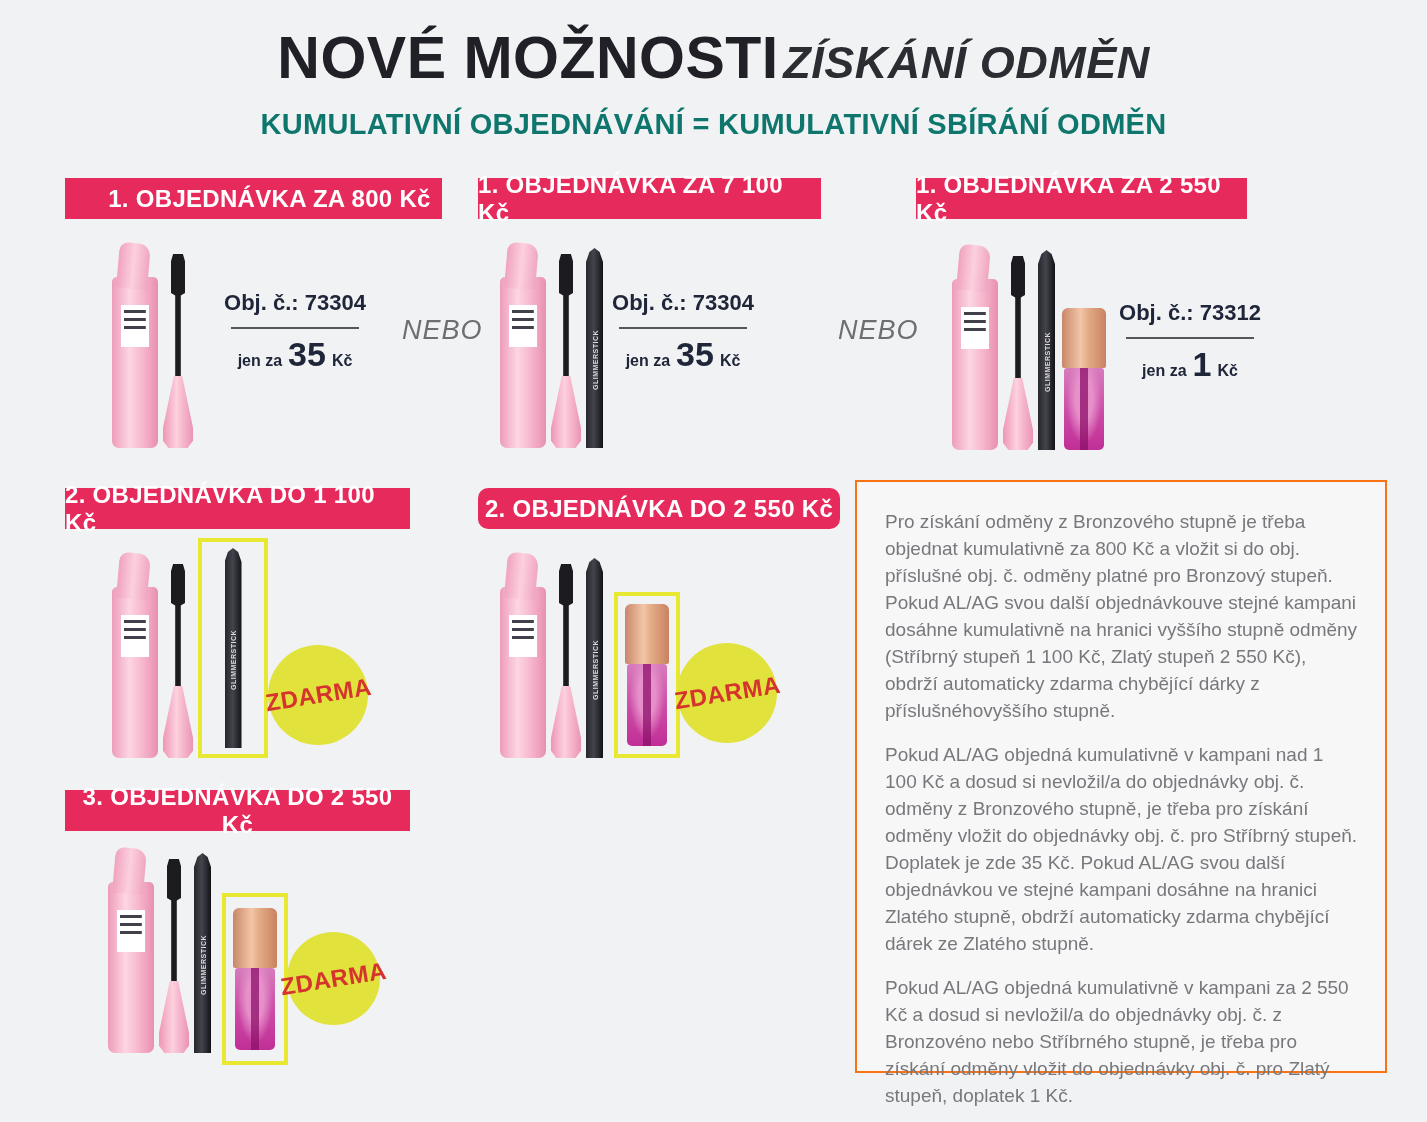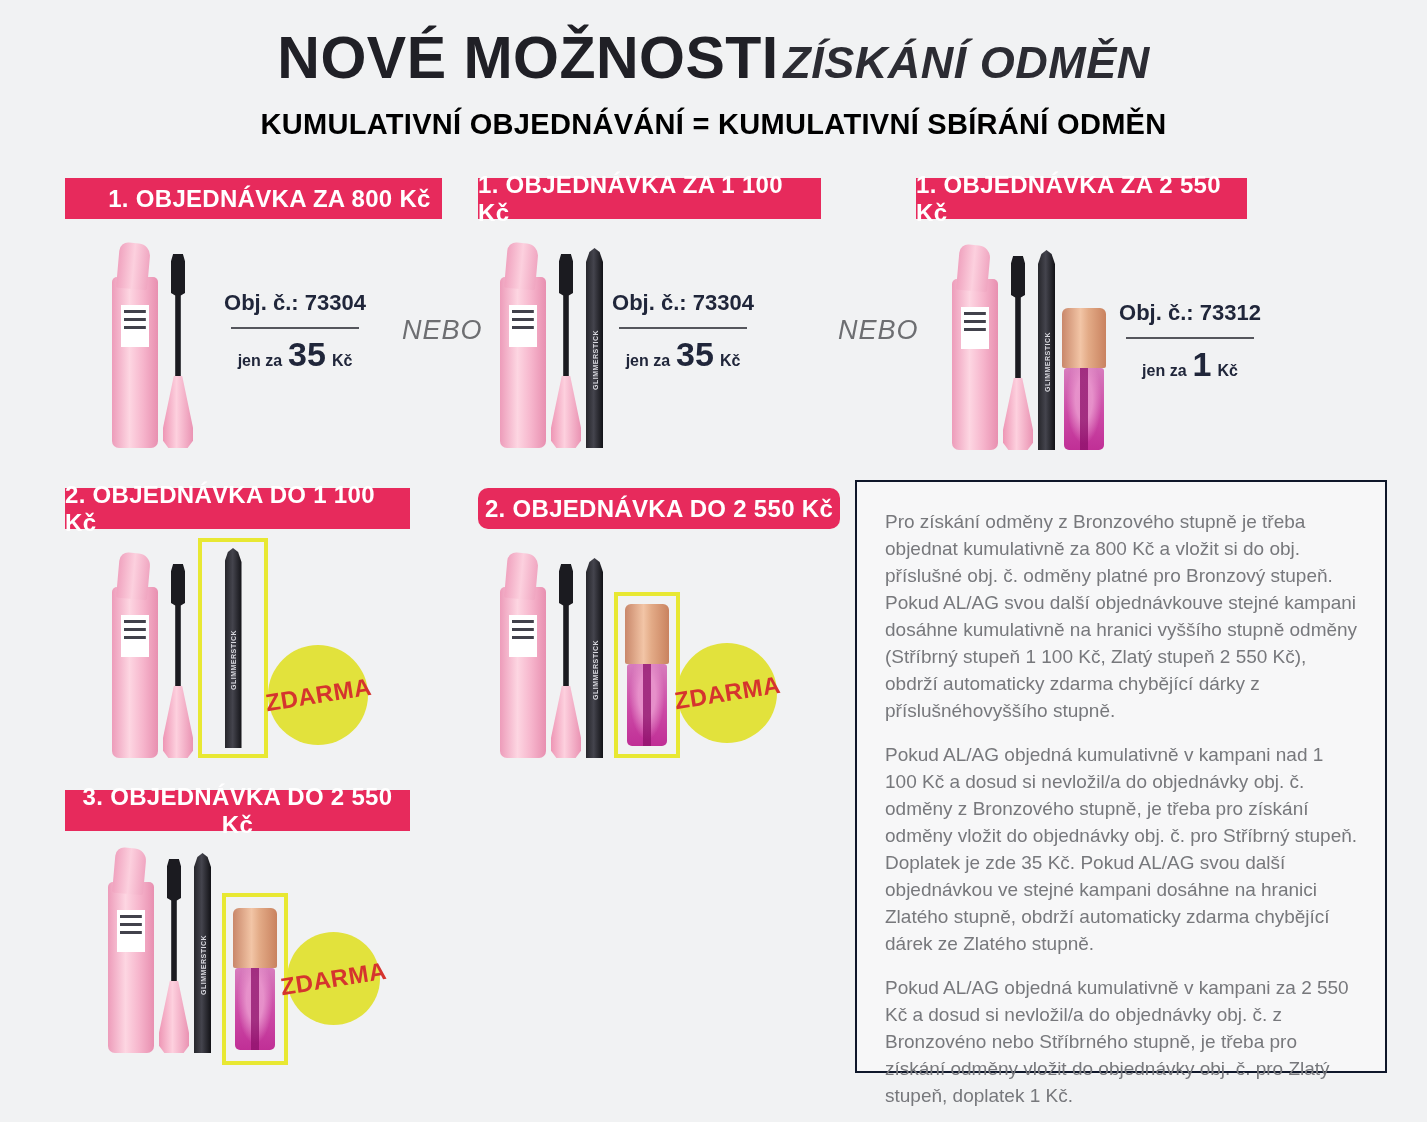--- a/index.html
+++ b/index.html
@@ -4,21 +4,21 @@
 <style>
   html,body{margin:0;padding:0;}
   body{background:#f1f2f3;font-family:"Liberation Sans","DejaVu Sans",sans-serif;}
   .page{position:relative;width:1427px;height:1122px;background:#f1f2f3;overflow:hidden;}
 
   
   .title{position:absolute;top:24px;left:0;width:100%;text-align:center;color:#202026;}
   .title .t-bold{font-size:59px;font-weight:700;letter-spacing:.5px;}
   .title .t-italic{font-size:45px;font-weight:700;font-style:italic;color:#2c2c33;letter-spacing:.5px;}
   .subtitle{position:absolute;top:108px;left:0;width:100%;text-align:center;
-            font-size:29px;font-weight:800;color:#000000;letter-spacing:.3px;}
+            font-size:29px;font-weight:800;color:#0f766e;letter-spacing:.3px;}
 
   
   .banner{position:absolute;height:41px;background:#e72a5c;color:#fff;
           display:flex;align-items:center;justify-content:center;
           font-size:24px;font-weight:700;letter-spacing:.3px;}
   .banner-1{left:65px;top:178px;width:345px;padding-left:32px;}
   .banner-2{left:478px;top:178px;width:343px;}
   .banner-3{left:916px;top:178px;width:331px;}
   .banner-4{left:65px;top:488px;width:345px;}
   .banner-5{left:478px;top:488px;width:362px;border-radius:10px;}
@@ -102,37 +102,37 @@
   
   .zdarma{position:absolute;border-radius:50%;background:#e2e23c;
           display:flex;align-items:center;justify-content:center;}
   .zdarma span{transform:rotate(-9deg);color:#d5342e;font-weight:800;font-size:24px;letter-spacing:.5px;}
   .zdarma-4{left:268px;top:645px;width:100px;height:100px;}
   .zdarma-5{left:677px;top:643px;width:100px;height:100px;}
   .zdarma-6{left:287px;top:932px;width:93px;height:93px;}
 
   
   .info-box{position:absolute;left:855px;top:480px;width:532px;height:593px;
-            background:#f7f7f8;border:2px solid #0f172a;box-sizing:border-box;
+            background:#f7f7f8;border:2px solid #f97316;box-sizing:border-box;
             padding:26px 26px 0 28px;color:#77787c;}
   .info-box p{margin:0 0 17px;font-size:19px;line-height:27px;}
 </style>
 </head>
 <body>
 
 <div class="page">
 
   <div class="title">
     <span class="t-bold">NOVÉ MOŽNOSTI</span>
     <span class="t-italic">ZÍSKÁNÍ ODMĚN</span>
   </div>
   <div class="subtitle">KUMULATIVNÍ OBJEDNÁVÁNÍ = KUMULATIVNÍ SBÍRÁNÍ ODMĚN</div>
 
   <div class="banner banner-1">1. OBJEDNÁVKA ZA 800 Kč</div>
-  <div class="banner banner-2">1. OBJEDNÁVKA ZA 1 100 Kč</div>
+  <div class="banner banner-2">1. OBJEDNÁVKA ZA 7 100 Kč</div>
   <div class="banner banner-3">1. OBJEDNÁVKA ZA 2 550 Kč</div>
 
   <div class="nebo nebo-1">NEBO</div>
   <div class="nebo nebo-2">NEBO</div>
 
   <div class="products prod-1">
     <div class="p-mascara">
         <div class="tube"></div>
       </div>
     <div class="p-wand"></div>

